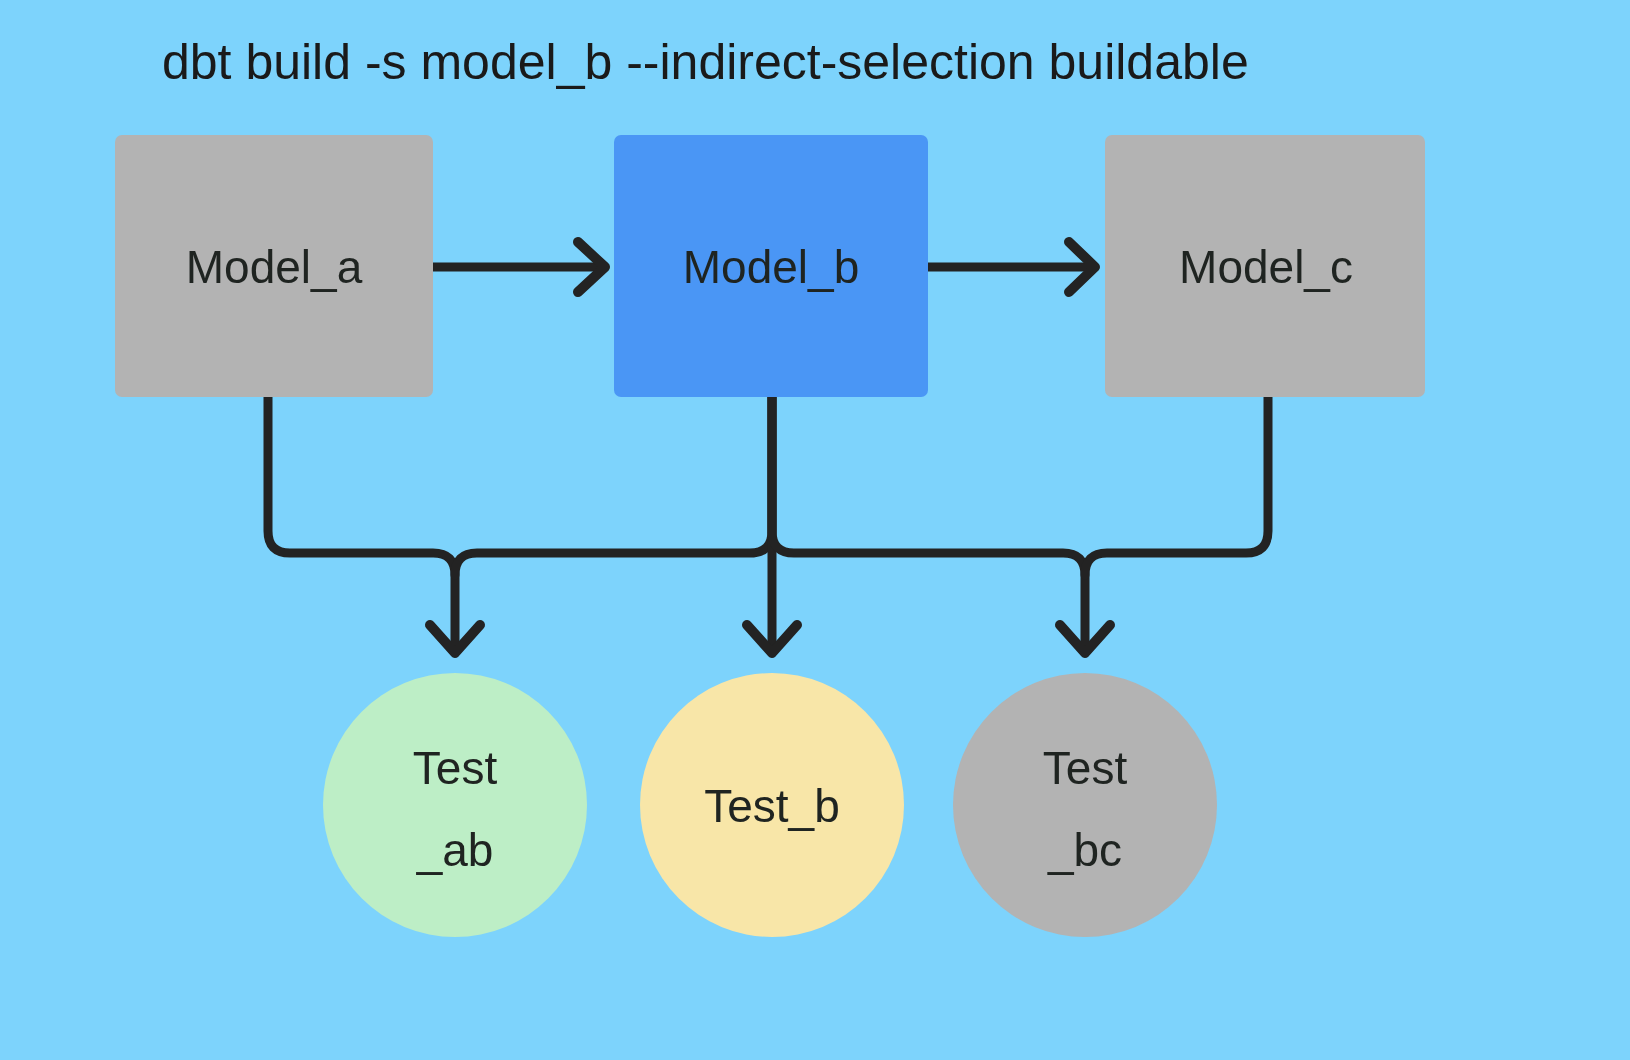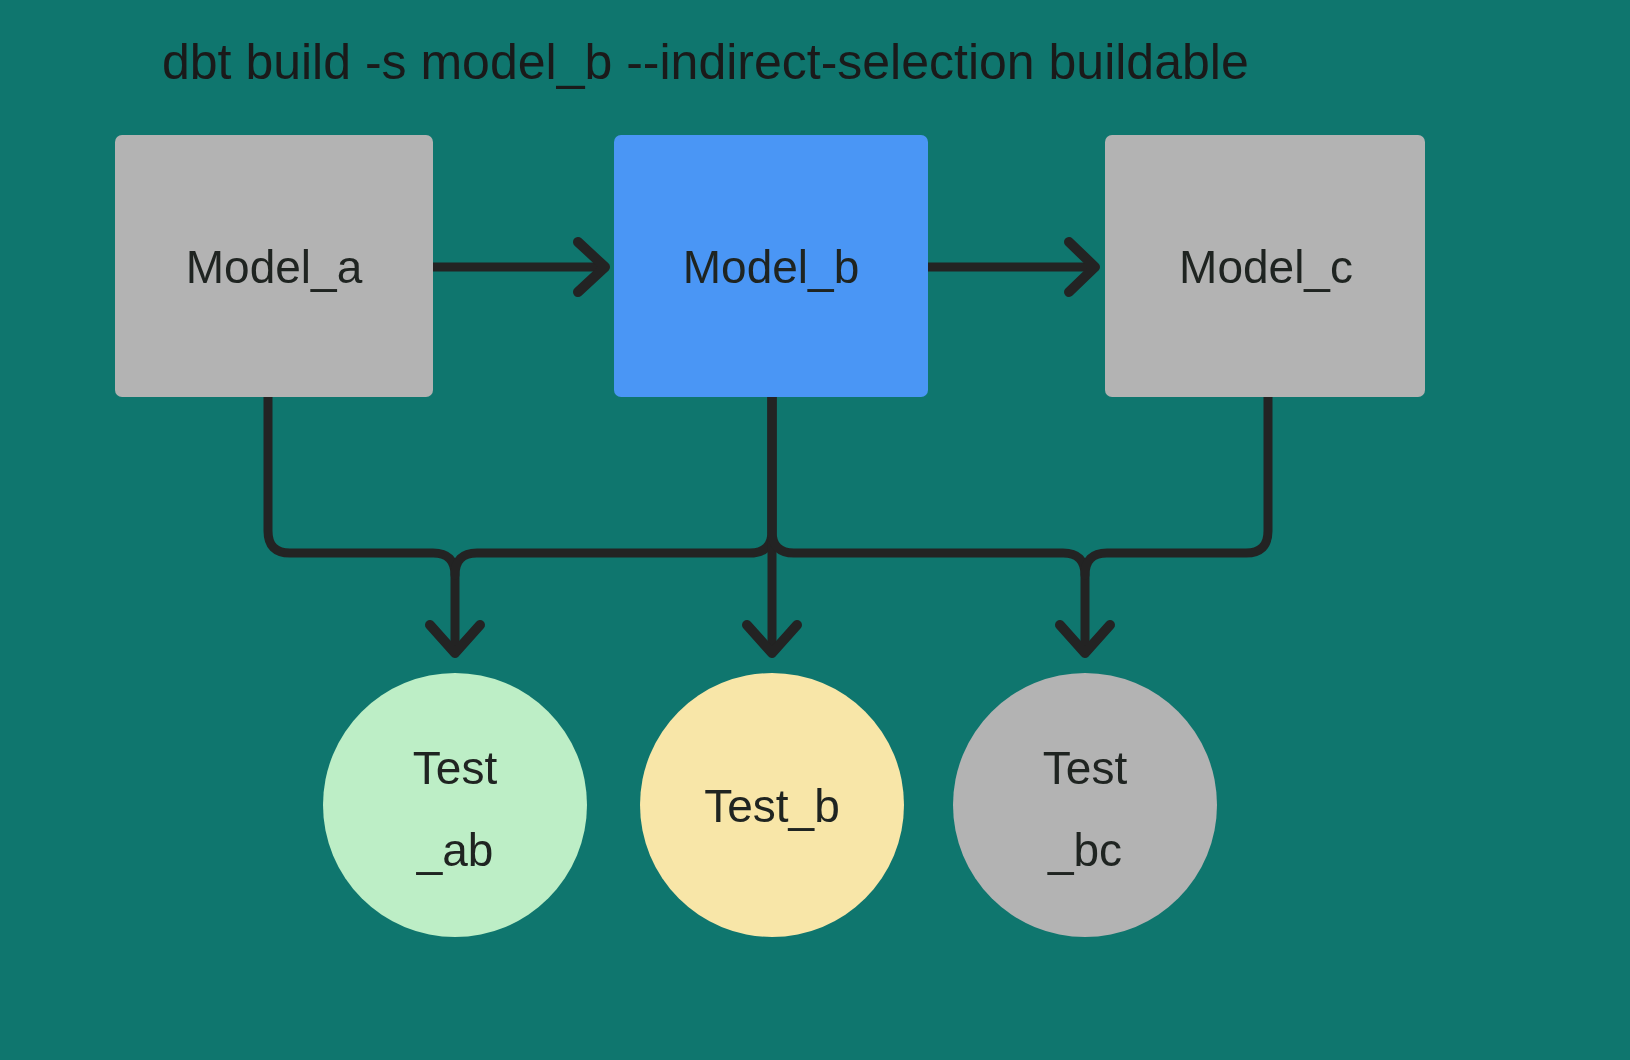--- a/index.html
+++ b/index.html
@@ -7,21 +7,21 @@
     padding: 0;
     background: #ffffff;
   }
   body {
     font-family: "Liberation Sans", sans-serif;
   }
   #canvas {
     position: relative;
     width: 1630px;
     height: 1060px;
-    background: #0f766e;
+    background: #7dd3fc;
     overflow: hidden;
   }
   #diagram {
     position: absolute;
     inset: 0;
     width: 1630px;
     height: 1060px;
   }
   .node-label {
     font-family: "Liberation Sans", sans-serif;

